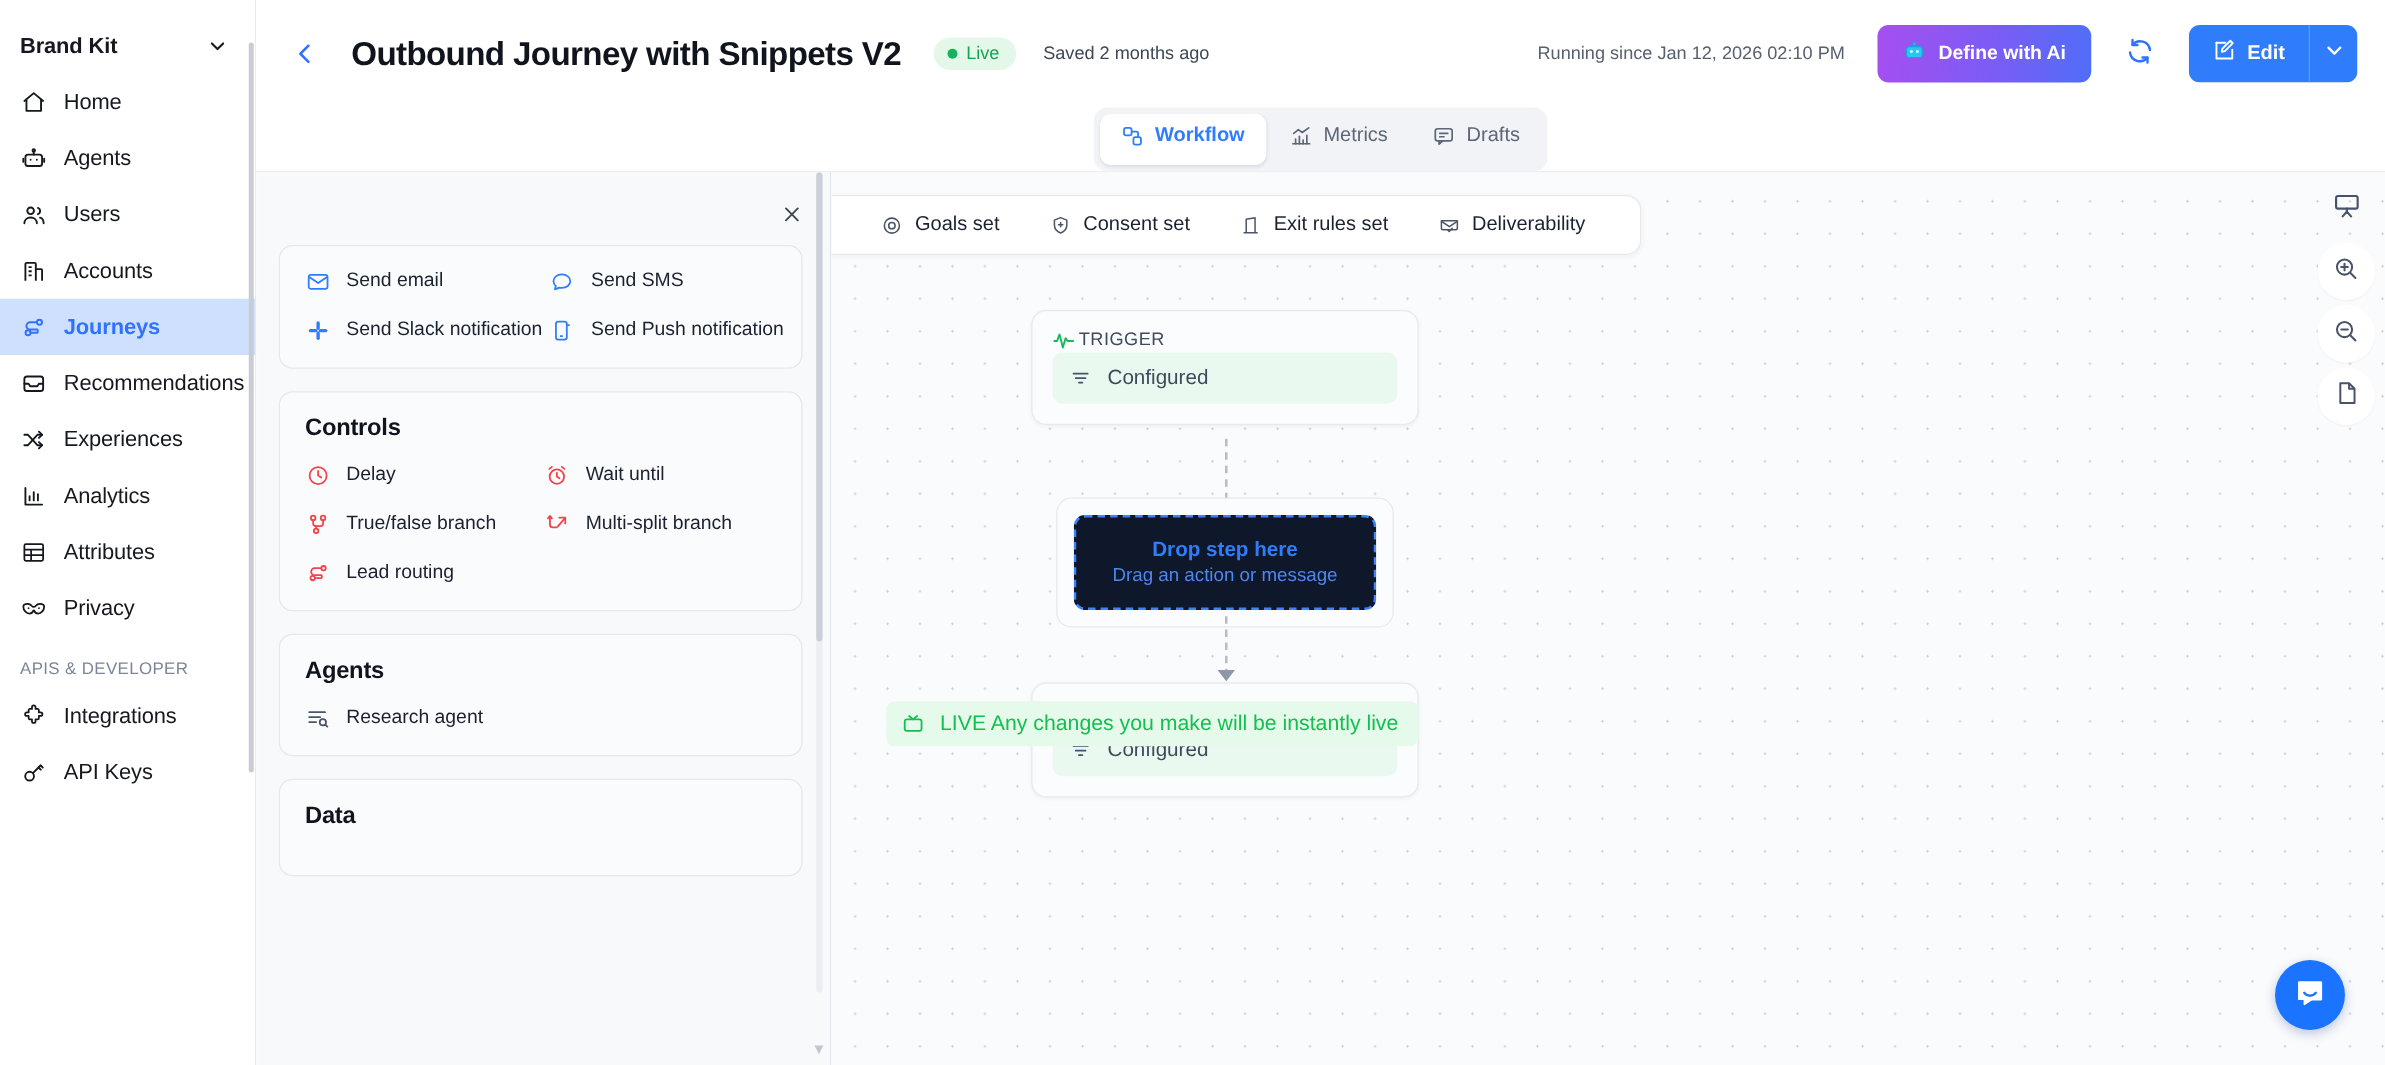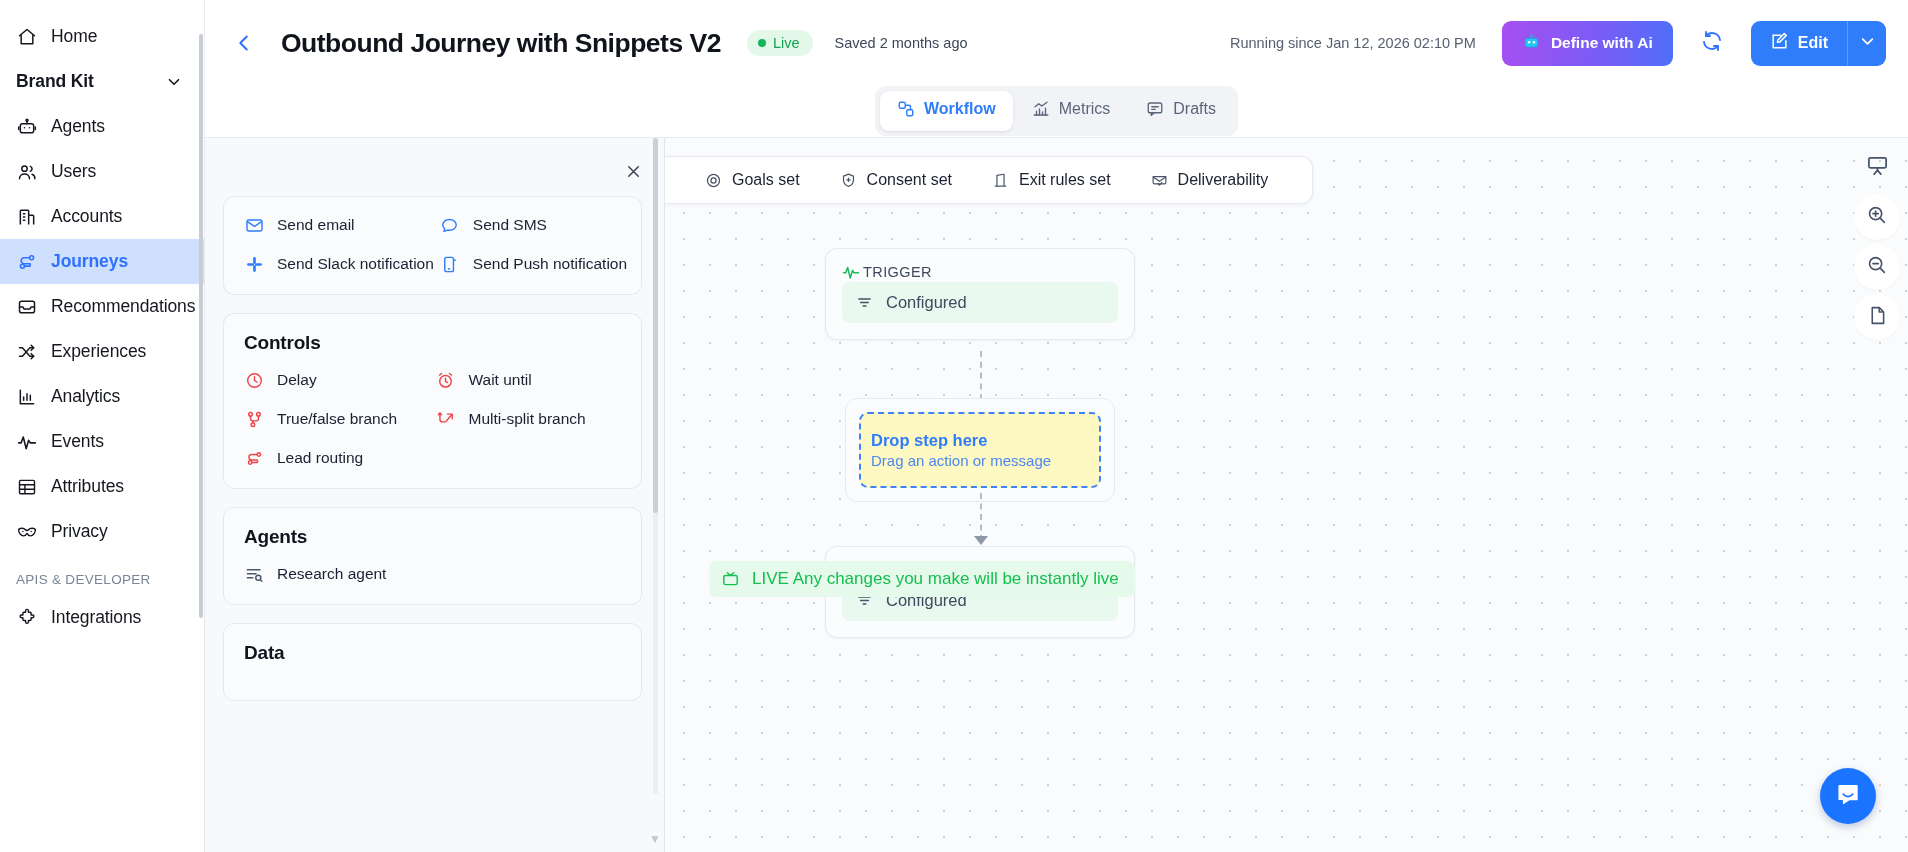--- a/index.html
+++ b/index.html
@@ -148,22 +148,22 @@
     display: flex; align-items: center; gap: 13px;
   }
   .node-body .lbl { font-size: 16.5px; color: #3f4a5c; }
   .node-body .ico { color: #46536a; display: flex; align-items: center; }
 
   .dropzone-wrap {
     position: absolute; background: #fbfcfd; border: 1px solid #e6e9ed;
     border-radius: 12px; width: 270px; padding: 13px;
   }
   .dropzone {
-    border: 2px dashed #3d84fc; border-radius: 9px; background: #fef9c3;
-    padding: 17px 10px; text-align: left;
+    border: 2px dashed #3d84fc; border-radius: 9px; background: #0f172a;
+    padding: 17px 10px; text-align: center;
   }
   .dz-t1 { font-size: 16.5px; font-weight: 700; color: #2f7dfb; margin-bottom: 2px; }
   .dz-t2 { font-size: 15px; color: #4d87f0; }
 
   .connector { position: absolute; border-left: 2px dashed #b6bdc8; }
   .arrowhead {
     position: absolute; width: 0; height: 0;
     border-left: 7px solid transparent; border-right: 7px solid transparent;
     border-top: 9px solid #8e98a8;
   }
@@ -187,37 +187,37 @@
     border-radius: 50%; background: #1a74ff; display: flex; align-items: center;
     justify-content: center; cursor: pointer; box-shadow: 0 3px 9px rgba(20,60,140,.28);
   }
 </style>
 </head>
 <body>
 
 <div id="app">
 
   <div class="sidebar">
+    <div class="nav-item brand">
+      <span class="lbl">Brand Kit</span>
+      <span class="ico">
+        <svg width="18" height="18" viewBox="0 0 24 24" fill="none" stroke="currentColor" stroke-width="2.2" stroke-linecap="round" stroke-linejoin="round">
+            <path d="m6 9 6 6 6-6"></path>
+          </svg>
+      </span>
+    </div>
+
     <div class="nav-item">
       <span class="ico">
         <svg width="20" height="20" viewBox="0 0 24 24" fill="none" stroke="currentColor" stroke-width="1.8" stroke-linecap="round" stroke-linejoin="round">
             <path d="M3 10.5 12 3l9 7.5"></path>
             <path d="M5 9.5V20h14V9.5"></path>
           </svg>
       </span>
       <span class="lbl">Home</span>
-    </div>
-
-    <div class="nav-item brand">
-      <span class="lbl">Brand Kit</span>
-      <span class="ico">
-        <svg width="18" height="18" viewBox="0 0 24 24" fill="none" stroke="currentColor" stroke-width="2.2" stroke-linecap="round" stroke-linejoin="round">
-            <path d="m6 9 6 6 6-6"></path>
-          </svg>
-      </span>
     </div>
 
     <div class="nav-item">
       <span class="ico">
         <svg width="20" height="20" viewBox="0 0 24 24" fill="none" stroke="currentColor" stroke-width="1.8" stroke-linecap="round" stroke-linejoin="round">
             <rect x="4" y="8" width="16" height="11" rx="2.5"></rect>
             <path d="M12 5v3"></path>
             <circle cx="12" cy="4" r="1.2"></circle>
             <path d="M9 13h.01M15 13h.01"></path>
             <path d="M2 12v3M22 12v3"></path>
@@ -285,28 +285,20 @@
     <div class="nav-item">
       <span class="ico">
         <svg width="20" height="20" viewBox="0 0 24 24" fill="none" stroke="currentColor" stroke-width="1.8" stroke-linecap="round" stroke-linejoin="round">
             <path d="M4 4v16h16"></path>
             <path d="M8 16v-4M12 16V8M16 16v-6"></path>
           </svg>
       </span>
       <span class="lbl">Analytics</span>
     </div>
 
-    <div class="nav-item">
-      <span class="ico">
-        <svg width="20" height="20" viewBox="0 0 24 24" fill="none" stroke="currentColor" stroke-width="1.9" stroke-linecap="round" stroke-linejoin="round">
-            <path d="M2 13h3l2.5-7 3.5 14 3-10 2 3h6"></path>
-          </svg>
-      </span>
-      <span class="lbl">Events</span>
-    </div>
 
     <div class="nav-item">
       <span class="ico">
         <svg width="20" height="20" viewBox="0 0 24 24" fill="none" stroke="currentColor" stroke-width="1.7" stroke-linejoin="round">
             <rect x="3" y="4" width="18" height="16" rx="1.5"></rect>
             <path d="M3 9.3h18M3 14.6h18M9.5 9.3V20"></path>
           </svg>
       </span>
       <span class="lbl">Attributes</span>
     </div>
@@ -325,20 +317,30 @@
 
     <div class="nav-item">
       <span class="ico">
         <svg width="20" height="20" viewBox="0 0 24 24" fill="none" stroke="currentColor" stroke-width="1.7" stroke-linejoin="round">
             <path d="M10.3 3.3a1.7 1.7 0 1 1 3.4 0V5h2.1a1.1 1.1 0 0 1 1.1 1.1v2.2h1.7a1.7 1.7 0 1 1 0 3.4H16.9v2.2a1.1 1.1 0 0 1-1.1 1.1h-2.1v1.7a1.7 1.7 0 1 1-3.4 0V15H8.2a1.1 1.1 0 0 1-1.1-1.1v-2.2H5.4a1.7 1.7 0 1 1 0-3.4h1.7V6.1A1.1 1.1 0 0 1 8.2 5h2.1z"></path>
           </svg>
       </span>
       <span class="lbl">Integrations</span>
     </div>
 
+    <div class="nav-item">
+      <span class="ico">
+        <svg width="20" height="20" viewBox="0 0 24 24" fill="none" stroke="currentColor" stroke-width="1.8" stroke-linecap="round" stroke-linejoin="round">
+            <circle cx="8" cy="15.5" r="4.2"></circle>
+            <path d="m11.2 12.6 7.3-7.3"></path>
+            <path d="m16.6 7.2 2.1 2.1M18.6 5.2l2 2"></path>
+          </svg>
+      </span>
+      <span class="lbl">API Keys</span>
+    </div>
 
     <div class="sb-scroll"></div>
   </div>
 
   <div class="main">
 
     <div class="header">
       <div class="hdr-row1">
         <div class="back-btn">
           <svg width="22" height="22" viewBox="0 0 24 24" fill="none" stroke="currentColor" stroke-width="2.2" stroke-linecap="round" stroke-linejoin="round">

